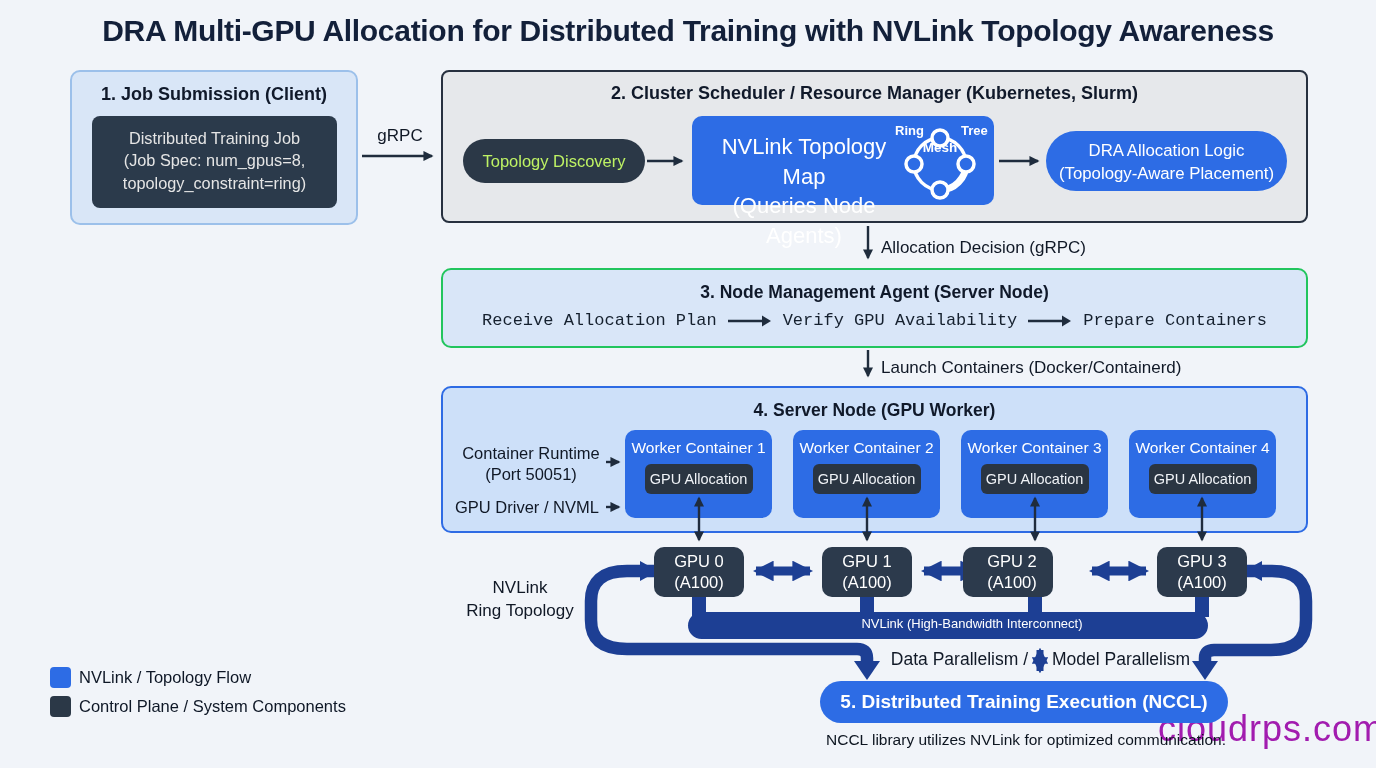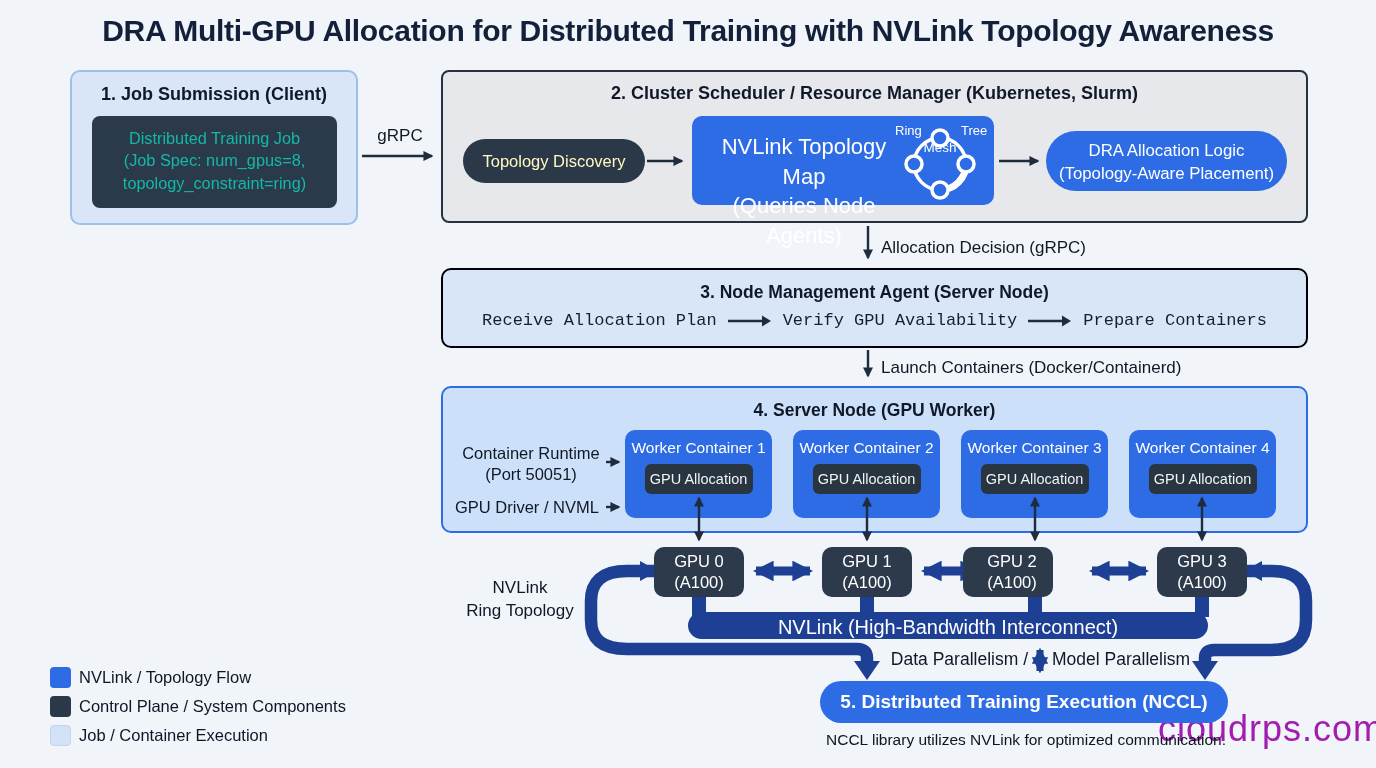--- a/index.html
+++ b/index.html
@@ -11,48 +11,48 @@
   }
   .abs{position:absolute;}
   .title{
     top:14px;left:0;width:1376px;text-align:center;
     font-size:30px;font-weight:800;color:#13203a;letter-spacing:-0.3px;
   }
   
   .box{position:absolute;border-radius:10px;box-sizing:border-box;}
   .box-client{left:70px;top:70px;width:288px;height:155px;background:#d9e6f7;border:2px solid #9cc0ea;}
   .box-sched{left:441px;top:70px;width:867px;height:153px;background:#e6e8eb;border:2.5px solid #27303f;border-radius:8px;}
-  .box-agent{left:441px;top:268px;width:867px;height:80px;background:#d9e6f8;border:2px solid #000000;}
+  .box-agent{left:441px;top:268px;width:867px;height:80px;background:#d9e6f8;border:2px solid #22c55e;}
   .box-worker{left:441px;top:386px;width:867px;height:147px;background:#cde0f9;border:2.5px solid #2e6be4;}
   .box-hdr{position:absolute;left:0;width:100%;text-align:center;font-weight:700;font-size:18px;color:#10192a;}
   .jobbox{left:92px;top:116px;width:245px;height:92px;border-radius:8px;background:#2b3a4b;
-    color:#14b8a6;font-size:16.3px;text-align:center;line-height:1.38;padding-top:11px;box-sizing:border-box;}
+    color:#e5e5e5;font-size:16.3px;text-align:center;line-height:1.38;padding-top:11px;box-sizing:border-box;}
   .pill-td{left:463px;top:139px;width:182px;height:44px;border-radius:22px;background:#2b3847;
-    color:#fef9c3;font-size:16.5px;text-align:center;line-height:44px;}
+    color:#bef264;font-size:16.5px;text-align:center;line-height:44px;}
   .bluebox{background:#2d6ce5;color:#fff;}
   .mapbox{left:692px;top:116px;width:302px;height:89px;border-radius:10px;}
   .maptext{left:698px;top:132px;width:212px;text-align:center;font-size:22px;line-height:1.35;color:#fff;}
-  .glyph-lbl{position:absolute;color:#fff;font-size:13px;font-weight:400;}
+  .glyph-lbl{position:absolute;color:#fff;font-size:13px;font-weight:700;}
   .drapill{left:1046px;top:131px;width:241px;height:60px;border-radius:30px;
     text-align:center;font-size:16.8px;line-height:1.35;padding-top:9px;box-sizing:border-box;}
   
   .flabel{font-size:17px;font-weight:500;color:#101826;white-space:nowrap;}
   
   .steps{left:441px;top:311px;width:867px;display:flex;justify-content:center;align-items:center;gap:11px;
     font-size:17px;font-weight:500;color:#15202e;font-family:Liberation Mono, monospace;}
   
   .side-lbl{font-size:16.5px;font-weight:500;color:#101826;text-align:center;line-height:1.3;}
   .wc{position:absolute;top:430px;width:147px;height:88px;border-radius:10px;background:#2d6ce5;text-align:center;}
   .wc .wct{margin-top:9px;font-size:15.5px;font-weight:500;color:#fff;}
   .wc .chip{margin:7px auto 0;width:108px;height:30px;border-radius:6px;background:#2a3542;
     color:#f0f3f7;font-size:14.5px;line-height:30px;}
   
   .gpu{position:absolute;top:547px;width:90px;height:50px;border-radius:10px;background:#2c3a4c;
     color:#fff;text-align:center;font-size:16.5px;line-height:1.25;padding-top:4px;box-sizing:border-box;z-index:6;}
-  .barlbl{left:688px;top:616px;width:520px;text-align:center;color:#fff;font-size:20px;font-weight:500;z-index:6;}
+  .barlbl{left:712px;top:616px;width:520px;text-align:center;color:#fff;font-size:13px;font-weight:500;z-index:6;}
   .ringlbl{left:445px;top:577px;width:150px;text-align:center;font-size:17px;font-weight:500;color:#101826;line-height:1.35;}
   .par-l{left:868px;top:649px;width:160px;text-align:right;}
   .par-r{left:1052px;top:649px;width:180px;text-align:left;}
   .box5{left:820px;top:681px;width:408px;height:42px;border-radius:21px;background:#2d6ce5;z-index:6;
     text-align:center;line-height:42px;color:#fff;font-size:19px;font-weight:700;}
   .caption{left:726px;top:731px;width:600px;text-align:center;font-size:15.5px;font-weight:500;color:#0d1520;z-index:7;}
   .watermark{left:1158px;top:708px;font-size:36px;color:#a21caf;letter-spacing:1px;z-index:4;font-weight:400;}
   
   .legend{left:50px;top:667px;z-index:3;}
   .lg-row{display:flex;align-items:center;margin-bottom:8px;height:21px;}
@@ -175,24 +175,20 @@
 
   <div class="abs legend">
     <div class="lg-row">
       <div class="sw sw-blue"></div>
       <div class="lg-lbl">NVLink / Topology Flow</div>
     </div>
     <div class="lg-row">
       <div class="sw sw-dark"></div>
       <div class="lg-lbl">Control Plane / System Components</div>
     </div>
-    <div class="lg-row">
-      <div class="sw sw-light"></div>
-      <div class="lg-lbl">Job / Container Execution</div>
-    </div>
   </div>
 
   <svg class="overlay" width="1376" height="768" viewBox="0 0 1376 768">
     <defs>
       <marker id="mDark" viewBox="0 0 10 10" refX="8.5" refY="5" markerWidth="4.2" markerHeight="4.2" orient="auto-start-reverse" markerUnits="strokeWidth">
         <path d="M0,0 L10,5 L0,10 z" fill="#1f2c3d"></path>
       </marker>
       <marker id="mNavy" viewBox="0 0 10 10" refX="8.5" refY="5" markerWidth="2.3" markerHeight="2.3" orient="auto-start-reverse" markerUnits="strokeWidth">
         <path d="M0,0 L10,5 L0,10 z" fill="#1d3f94"></path>
       </marker>

